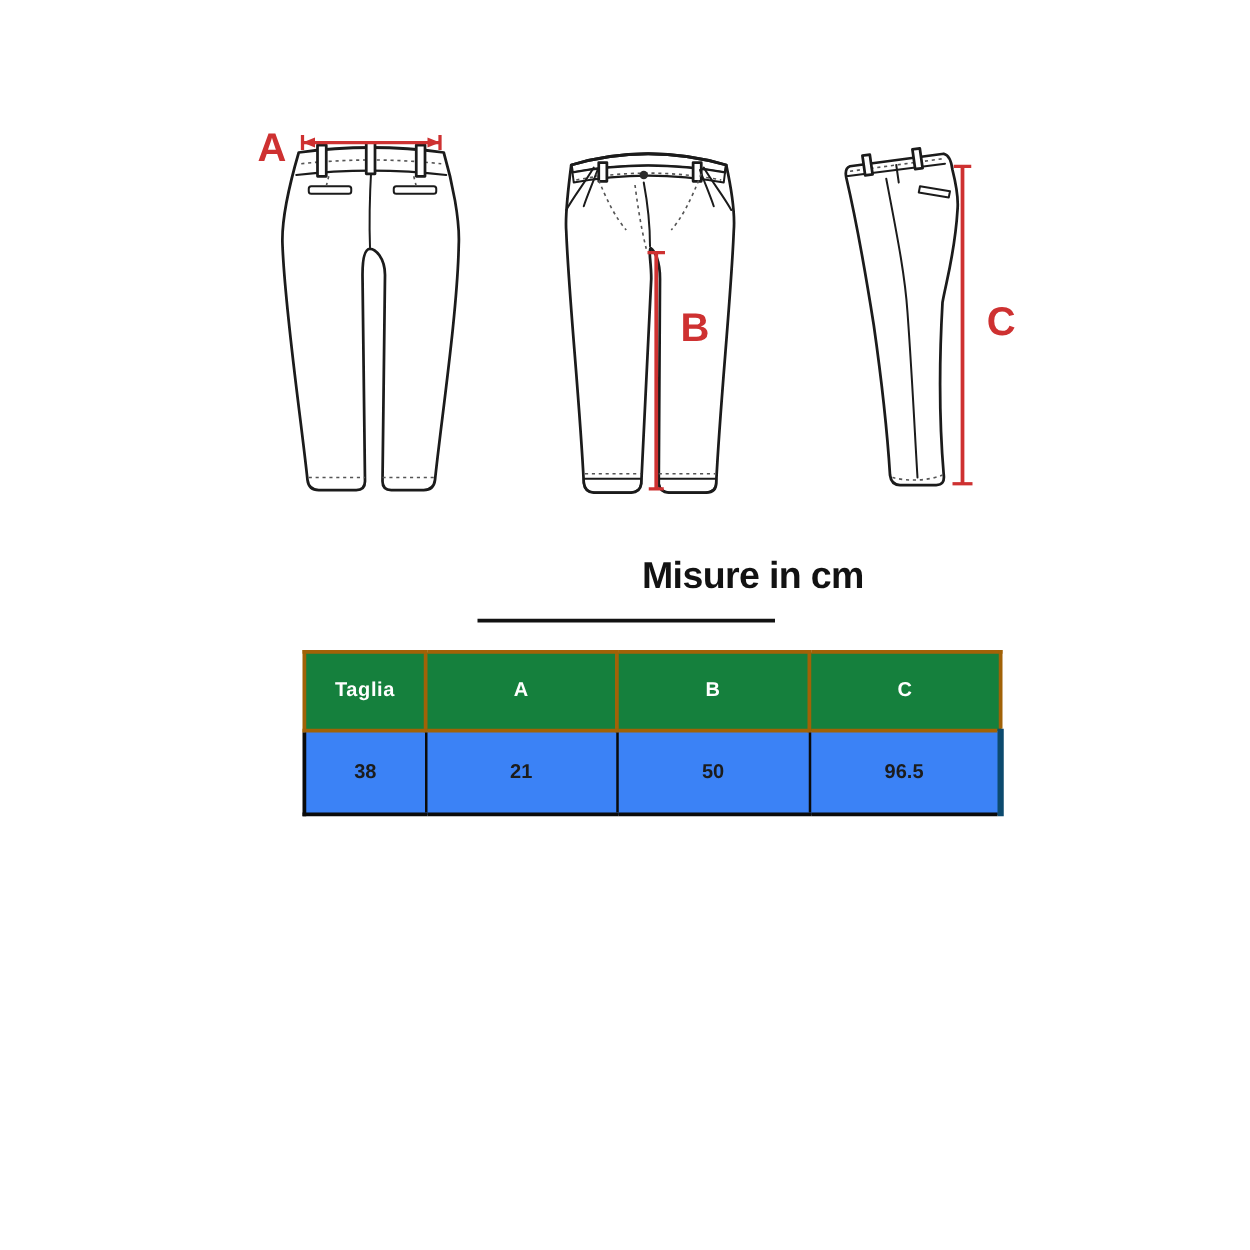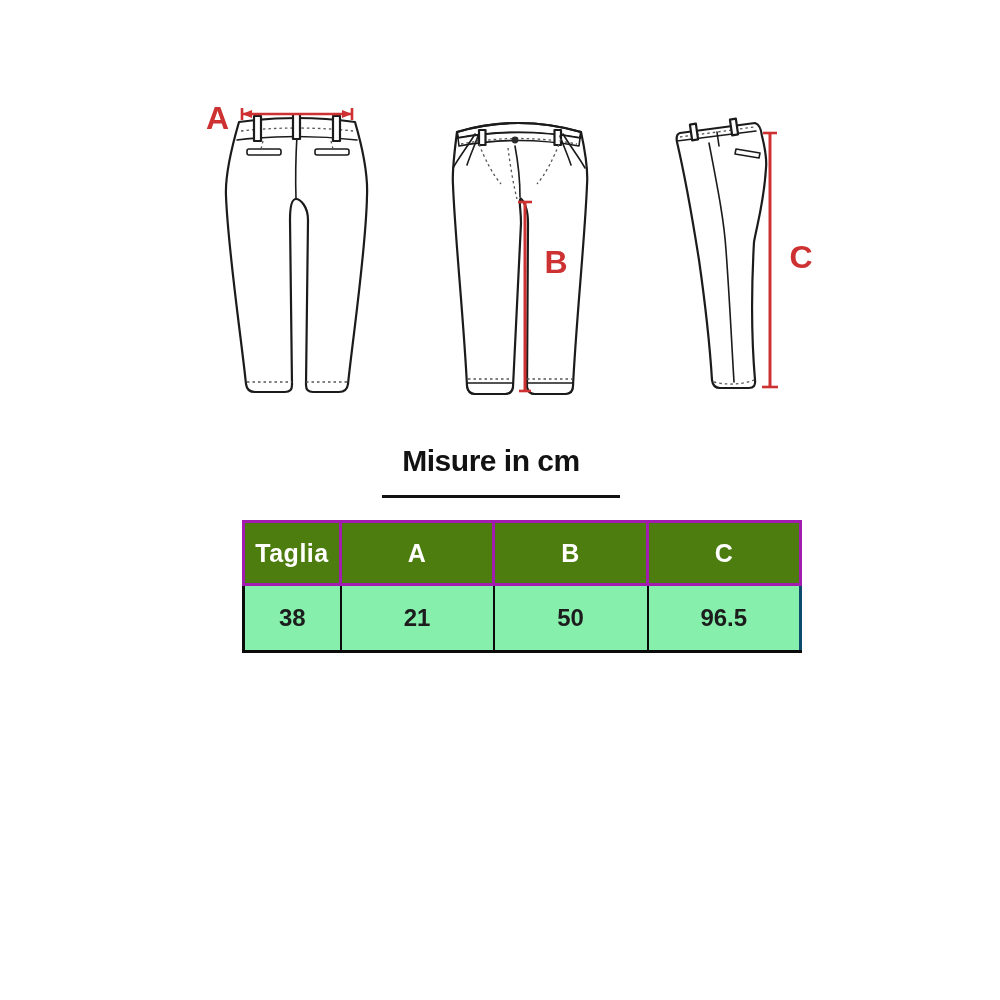--- a/index.html
+++ b/index.html
@@ -8,31 +8,31 @@
   .fig{position:absolute;}
   #fig-back {left:195px;top:100px;}
   #fig-front{left:435px;top:105px;}
   #fig-side {left:660px;top:110px;}
   .garment{stroke:#1b1b1b;stroke-width:2.2;stroke-linecap:round;stroke-linejoin:round;fill:none;}
   .fillwhite{fill:#ffffff;}
   .thin{stroke-width:1.6;}
   .dash{stroke:#555555;stroke-width:1.3;stroke-dasharray:2.5,3;fill:none;}
   .measure-line{fill:none;stroke-width:2.6;}
   .measure-label{font-family:"Liberation Sans", sans-serif;font-weight:bold;font-size:32px;}
-  #section-title{position:absolute;left:291px;top:444px;width:400px;text-align:center;
+  #section-title{position:absolute;left:291px;top:444px;width:400px;text-align:right;
                  font-size:30px;font-weight:bold;color:#121212;letter-spacing:-0.5px;}
   #title-underline{position:absolute;left:382px;top:495px;width:238px;height:3px;background:#121212;}
   table#size-table{position:absolute;left:242px;top:520px;width:557px;border-collapse:collapse;
                    table-layout:fixed;text-align:center;}
-  #size-table th{background:#4d7c0f;color:#ffffff;height:58px;font-size:25px;font-weight:bold;
-                 letter-spacing:0.5px;border:3px solid #a21caf;}
-  #size-table td{background:#86efac;color:#1c1c1c;height:62px;font-size:24px;font-weight:bold;
+  #size-table th{background:#15803d;color:#ffffff;height:58px;font-size:16px;font-weight:bold;
+                 letter-spacing:0.5px;border:3px solid #a16207;}
+  #size-table td{background:#3b82f6;color:#1c1c1c;height:62px;font-size:16px;font-weight:bold;
                  border:2px solid #0b0b0b;border-top:3px solid #0b0b0b;border-bottom:3px solid #0b0b0b;}
   #size-table td:first-child{border-left:3px solid #0b0b0b;}
-  #size-table td:last-child{border-right:3px solid #0c4a6e;text-align:center;}
+  #size-table td:last-child{border-right:5px solid #0c4a6e;text-align:center;}
   #size-table col.c0{width:97px;} #size-table col.c1{width:153px;}
   #size-table col.c2{width:154px;} #size-table col.c3{width:153px;}
 </style>
 </head>
 <body>
 
 <div id="page">
 
   <svg id="fig-back" class="fig" width="180" height="310" viewBox="0 0 180 310">
     <g>

